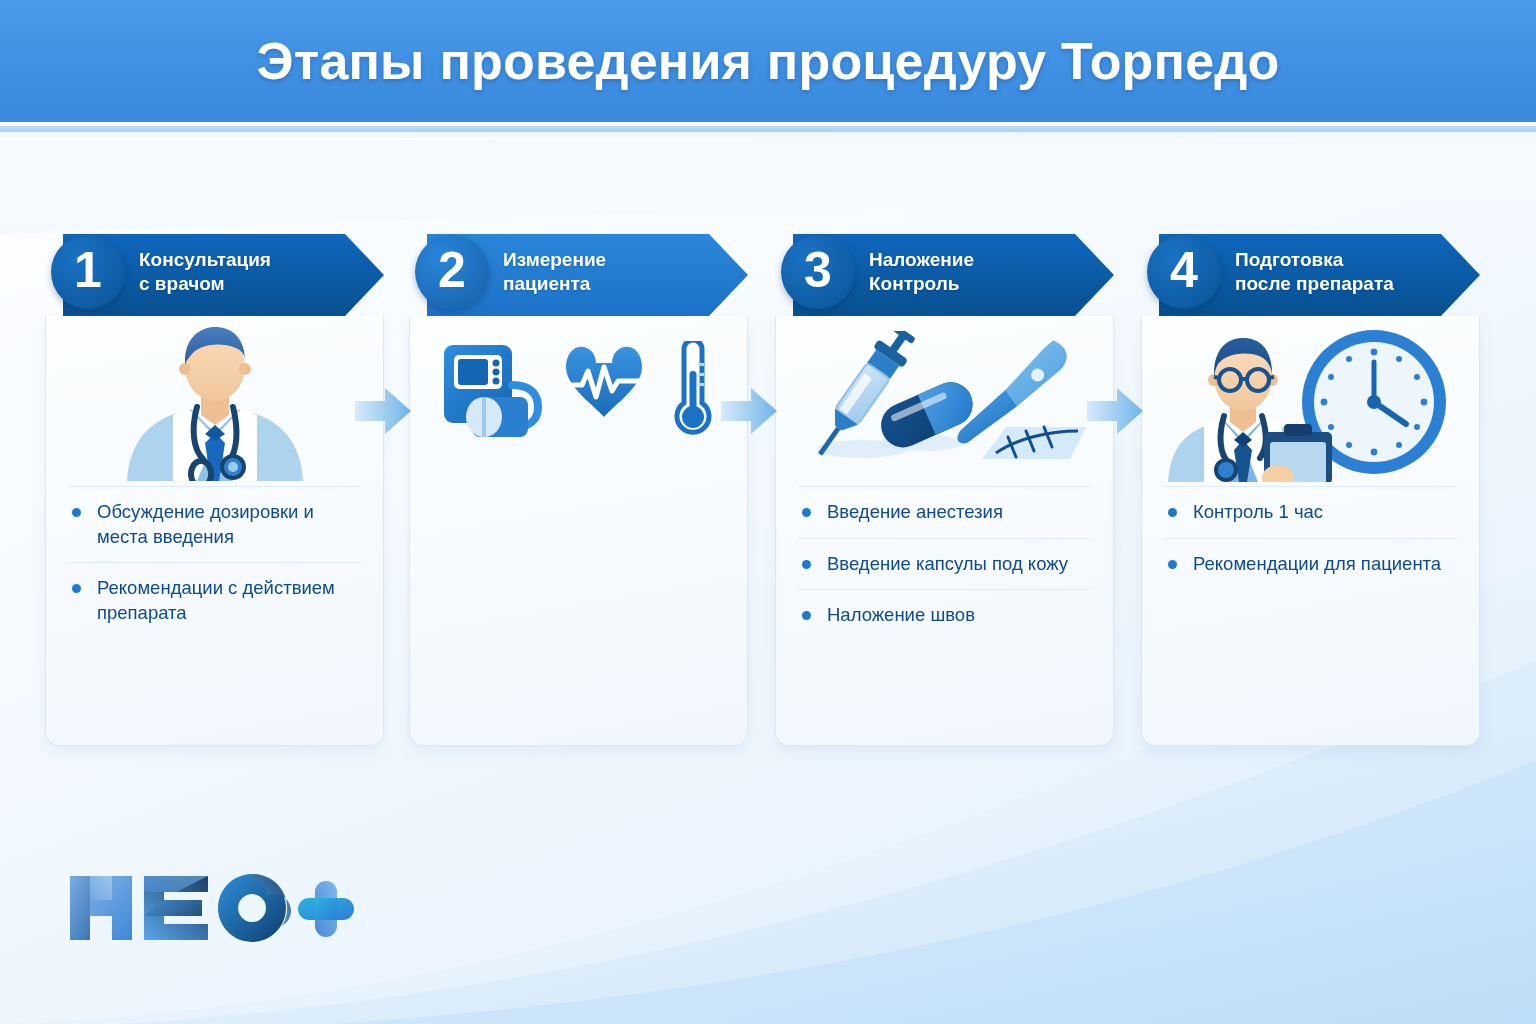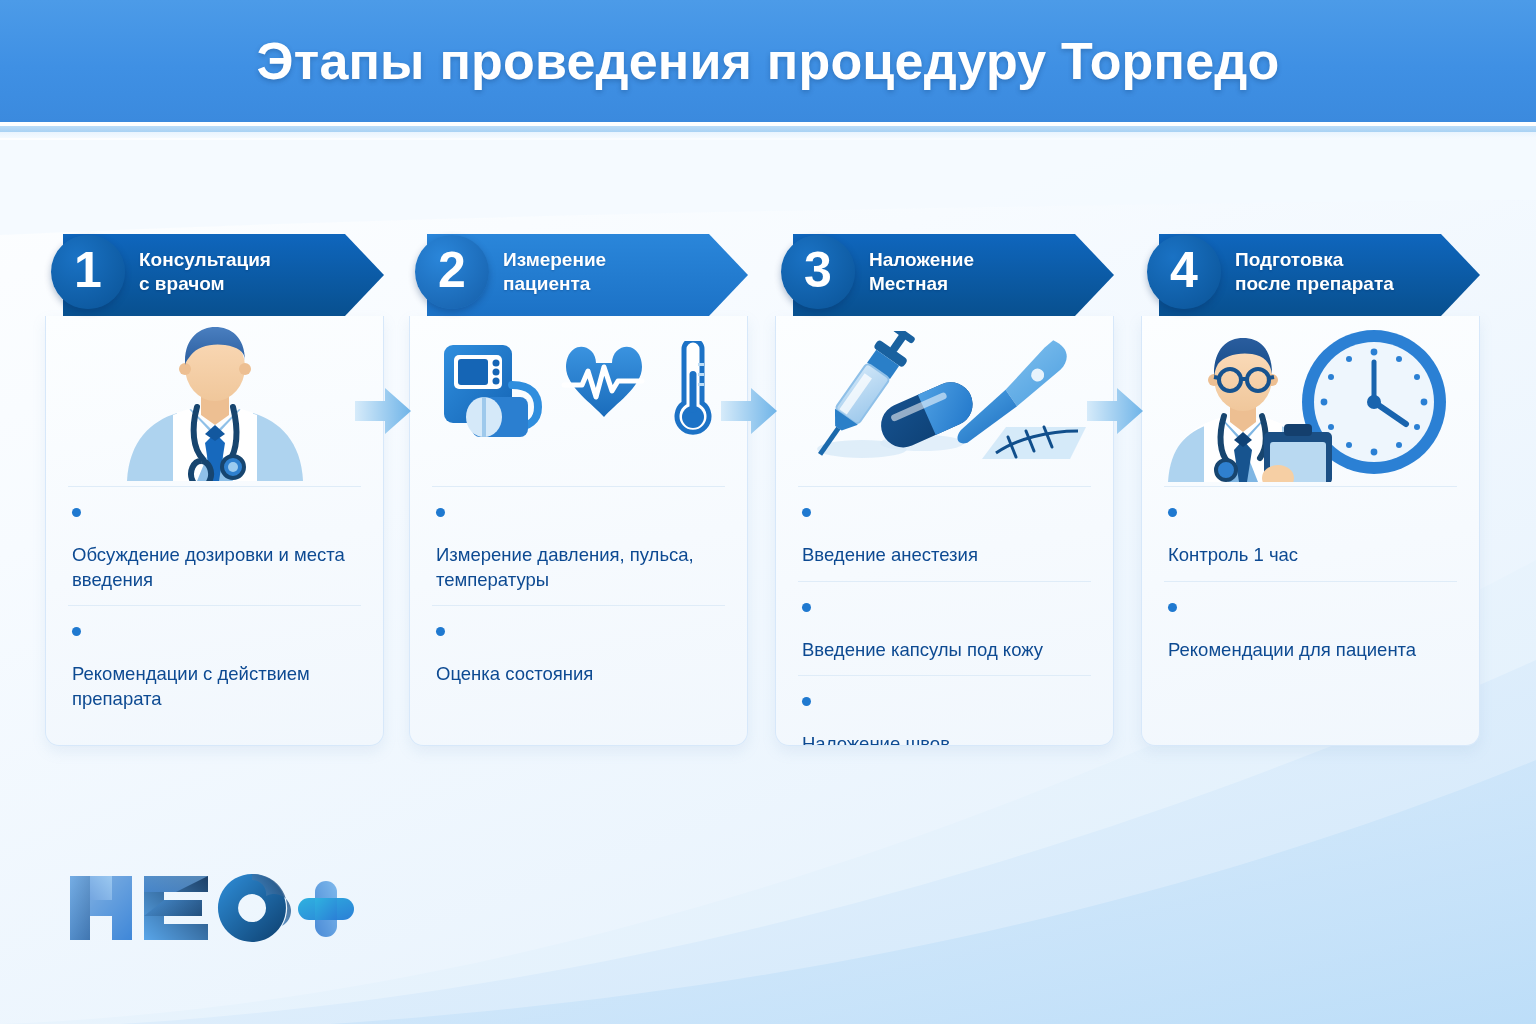--- a/index.html
+++ b/index.html
@@ -53,22 +53,22 @@
     background:linear-gradient(170deg,#fcfeff 0%,#f6fafe 55%,#f1f7fd 100%);
     border:1.5px solid #d7e8fa;border-top:none;
     border-bottom-left-radius:14px;border-bottom-right-radius:14px;
     box-shadow:0 6px 14px rgba(120,160,200,.13);
     box-sizing:border-box;overflow:hidden;}
 
   .icon-zone{height:170px;display:flex;align-items:center;justify-content:center;}
   .icon-zone svg{display:block;}
 
   .bullets{padding:0 22px;}
-  .bullet{display:flex;align-items:flex-start;gap:26px;
-    padding:13px 2px 13px 4px;border-top:1px solid #dfecf8;flex-direction:column;}
+  .bullet{display:flex;align-items:flex-start;gap:16px;
+    padding:13px 2px 13px 4px;border-top:1px solid #dfecf8;}
   .bullet:first-child{border-top:1px solid #dfecf8;}
   .dot{width:9px;height:9px;border-radius:50%;background:#1f79d0;
     flex:0 0 auto;margin-top:8px;}
   .btext{color:#0d4a92;font-size:18.5px;line-height:1.33;font-weight:normal;}
 
   
   .arrow{position:absolute;top:160px;width:56px;height:46px;z-index:4;}
   .arrow.a1{left:355px;}
   .arrow.a2{left:721px;}
   .arrow.a3{left:1087px;}
@@ -248,51 +248,41 @@
             <path d="M128,44 L146,44 L152,30 L160,56 L168,26 L176,50 L182,40 L206,40" fill="none" stroke="#ffffff" stroke-width="5" stroke-linejoin="round" stroke-linecap="round"></path>
 
             <path d="M248,8 a9,9 0 0,1 18,0 L266,62 a16,16 0 1,1 -18,0 Z" fill="#ffffff" stroke="#1c72c6" stroke-width="5"></path>
             <circle cx="257" cy="76" r="11" fill="#1c72c6"></circle>
             <rect x="253.5" y="30" width="7" height="42" rx="3.5" fill="#1c72c6"></rect>
             <rect x="262" y="22" width="6" height="3" fill="#bcdcf5"></rect>
             <rect x="262" y="32" width="6" height="3" fill="#bcdcf5"></rect>
             <rect x="262" y="42" width="6" height="3" fill="#bcdcf5"></rect>
           </svg>
         </div>
-        <div class="bullets">
-          <div class="bullet">
-            <div class="dot"></div>
-            <div class="btext">Измерение давления, пульса, температуры</div>
-          </div>
-          <div class="bullet">
-            <div class="dot"></div>
-            <div class="btext">Оценка состояния</div>
-          </div>
-        </div>
       </div>
     </div>
 
     <div class="card c3">
       <div class="banner">
         <svg class="chev" viewBox="0 0 339 88">
           <defs>
             <linearGradient id="g3" x1="0" y1="0" x2="0" y2="1">
               <stop offset="0%" stop-color="#0f66bd"></stop>
                 <stop offset="100%" stop-color="#08508f"></stop>
             </linearGradient>
           </defs>
           <path d="M18,6 L300,6 L339,47 L300,88 L18,88 Z" fill="url(#g3)"></path>
         </svg>
         <div class="banner-inner">
           <div class="num-circle" style="background:radial-gradient(circle at 35% 30%,#1a72c4,#0a5396);">
             <span>3</span>
           </div>
           <div class="banner-text">
             <div>Наложение</div>
-            <div>Местная</div>
+            <div>Контроль</div>
           </div>
         </div>
       </div>
       <div class="body">
         <div class="icon-zone">
           <svg width="290" height="140" viewBox="0 0 290 140">
             <defs>
               <linearGradient id="syr" x1="0" y1="0" x2="1" y2="1">
                 <stop offset="0%" stop-color="#cfe6f8"></stop>
                   <stop offset="100%" stop-color="#9ec9ec"></stop>

